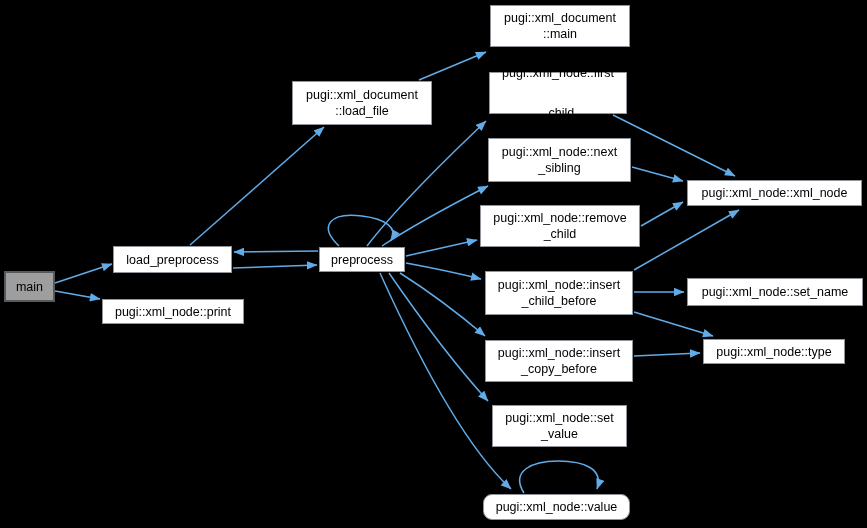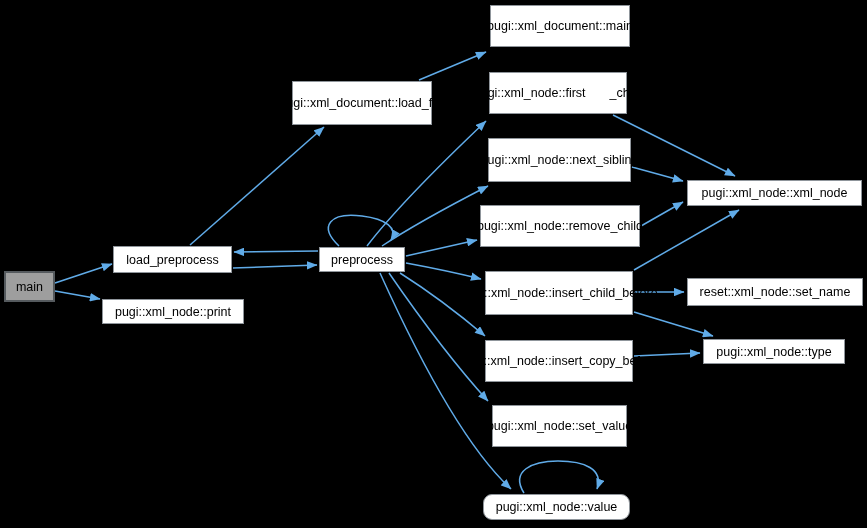--- a/index.html
+++ b/index.html
@@ -10,21 +10,21 @@
     font-family:"Liberation Sans", sans-serif;
   }
   #edge-layer{position:absolute;left:0;top:0;width:867px;height:528px;}
   .node{
     position:absolute;
     box-sizing:border-box;
     background:#fff;
     border:1px solid #8f959b;
     color:#000;
     display:flex;
-    flex-direction:row;
+    flex-direction:column;
     align-items:center;
     justify-content:center;
     font-size:12.5px;
     line-height:16px;
     text-align:center;
     white-space:nowrap;
     z-index:2;
   }
   .node.current{
     background:#9e9e9e;
@@ -100,21 +100,21 @@
       <div>_child</div>
     </div>
     <div class="node" style="left: 687px; top: 180px; width: 175px; height: 26px;">
       <div>pugi::xml_node::xml_node</div>
     </div>
     <div class="node" style="left: 485px; top: 271px; width: 148px; height: 44px;">
       <div>pugi::xml_node::insert</div>
       <div>_child_before</div>
     </div>
     <div class="node" style="left: 687px; top: 278px; width: 176px; height: 28px;">
-      <div>reset::xml_node::set_name</div>
+      <div>pugi::xml_node::set_name</div>
     </div>
     <div class="node" style="left: 485px; top: 340px; width: 148px; height: 42px;">
       <div>pugi::xml_node::insert</div>
       <div>_copy_before</div>
     </div>
     <div class="node" style="left: 703px; top: 339px; width: 142px; height: 25px; text-align: right;">
       <div>pugi::xml_node::type</div>
     </div>
     <div class="node" style="left: 492px; top: 405px; width: 135px; height: 42px;">
       <div>pugi::xml_node::set</div>

